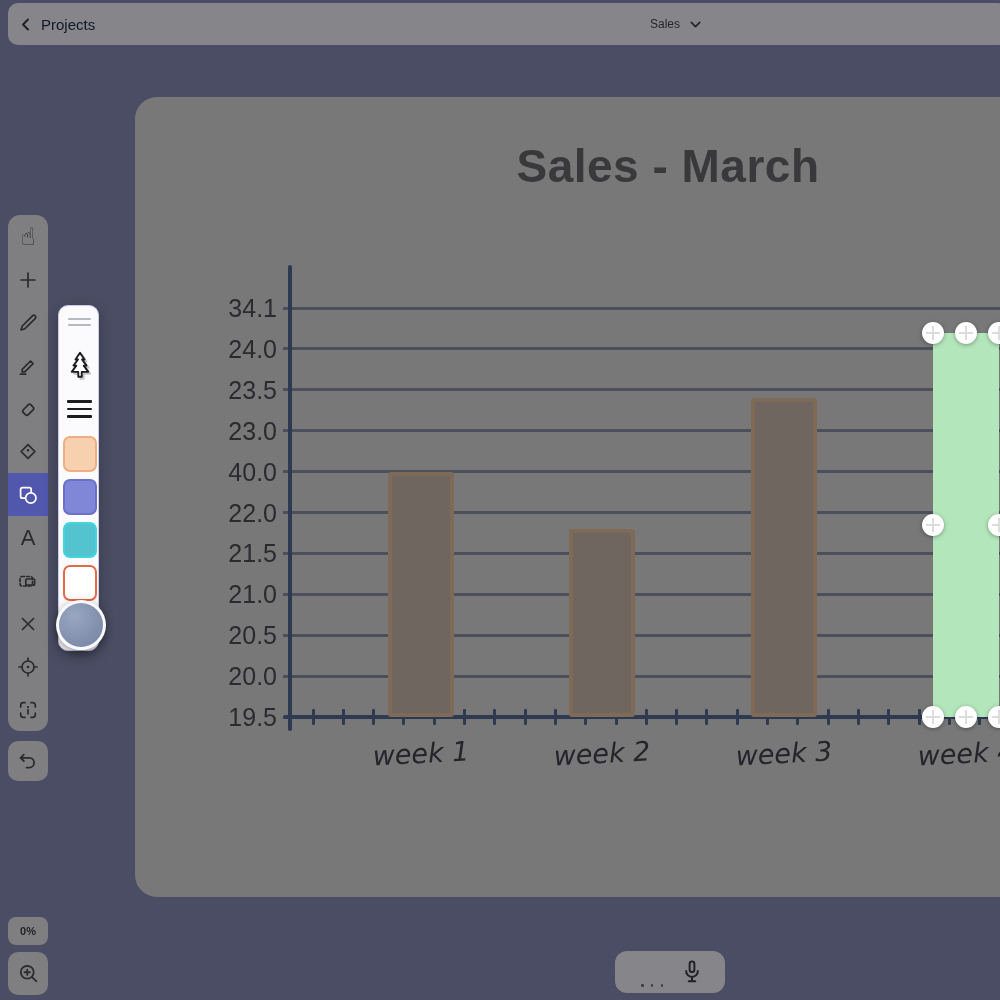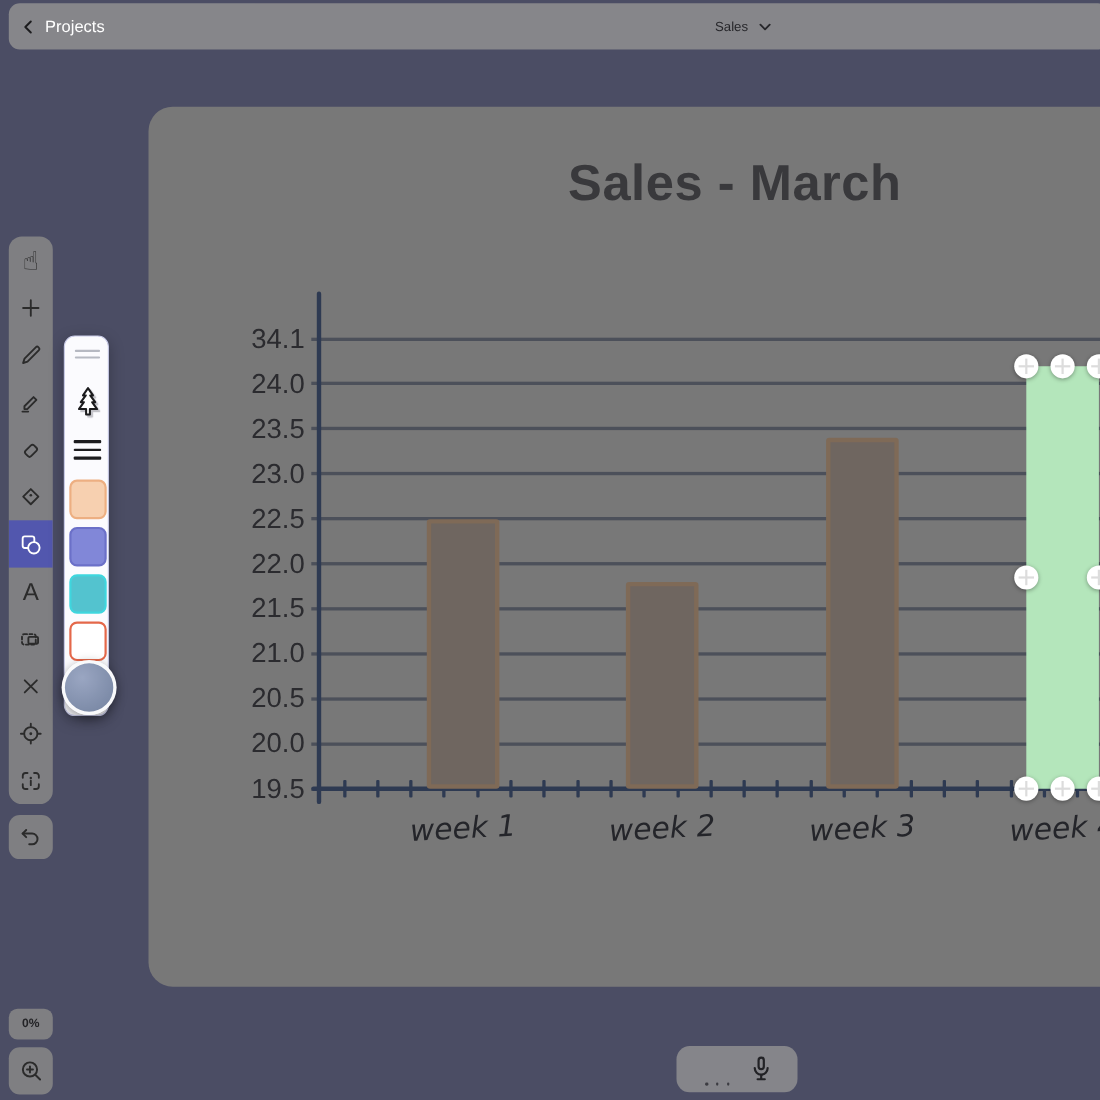--- a/index.html
+++ b/index.html
@@ -6,21 +6,21 @@
   html,body { width:1000px; height:1000px; overflow:hidden; }
   body { font-family:"Liberation Sans", sans-serif; background:#4b4d64; }
   #stage { position:relative; width:1000px; height:1000px; background:#4b4d64; overflow:hidden; }
 
   
   .topbar { position:absolute; left:8px; top:3px; width:1000px; height:42px;
             background:#86868a; border-radius:10px; }
   .topbar .back { position:absolute; left:10px; top:0; height:42px; display:flex; align-items:center;
                   gap:7px; color:#1d1d1f; cursor:default; }
   .topbar .back svg { display:block; }
-  .topbar .back-label { font-size:15px; color:#ffffff; }
+  .topbar .back-label { font-size:15px; color:#0f172a; }
   .board-title-group { position:absolute; left:626px; top:0; width:85px; height:42px;
                        display:flex; align-items:center; justify-content:center; gap:8px; color:#26262a; }
   .board-title { font-size:12px; font-weight:500; }
 
   
   .canvas { position:absolute; left:135px; top:97px; width:905px; height:800px;
             background:#787878; border-radius:22px; }
 
   
   #chart-layer { position:absolute; left:0; top:0; width:1000px; height:812px; pointer-events:none; }
@@ -112,21 +112,21 @@
       <div class="y-label" style="left: 215px; top: 662.1px;">20.0</div>
       <div class="gridline" style="left: 283px; top: 633.7px; width: 727px;"></div>
       <div class="y-label" style="left: 215px; top: 621.2px;">20.5</div>
       <div class="gridline" style="left: 283px; top: 592.8px; width: 727px;"></div>
       <div class="y-label" style="left: 215px; top: 580.3px;">21.0</div>
       <div class="gridline" style="left: 283px; top: 551.9px; width: 727px;"></div>
       <div class="y-label" style="left: 215px; top: 539.4px;">21.5</div>
       <div class="gridline" style="left: 283px; top: 511px; width: 727px;"></div>
       <div class="y-label" style="left: 215px; top: 498.5px;">22.0</div>
       <div class="gridline" style="left: 283px; top: 470.1px; width: 727px;"></div>
-      <div class="y-label" style="left: 215px; top: 457.6px;">22.5</div>
+      <div class="y-label" style="left: 215px; top: 457.6px;">40.0</div>
       <div class="gridline" style="left: 283px; top: 429.2px; width: 727px;"></div>
       <div class="y-label" style="left: 215px; top: 416.7px;">23.0</div>
       <div class="gridline" style="left: 283px; top: 388.3px; width: 727px;"></div>
       <div class="y-label" style="left: 215px; top: 375.8px;">23.5</div>
       <div class="gridline" style="left: 283px; top: 347.4px; width: 727px;"></div>
       <div class="y-label" style="left: 215px; top: 334.9px;">24.0</div>
       <div class="gridline" style="left: 283px; top: 306.5px; width: 727px;"></div>
       <div class="y-label" style="left: 215px; top: 294px;">34.1</div>
       <div class="y-axis" style="left: 288px; top: 265px; height: 466px;"></div>
       <div class="x-axis" style="left: 283px; top: 715px; width: 727px;"></div>

